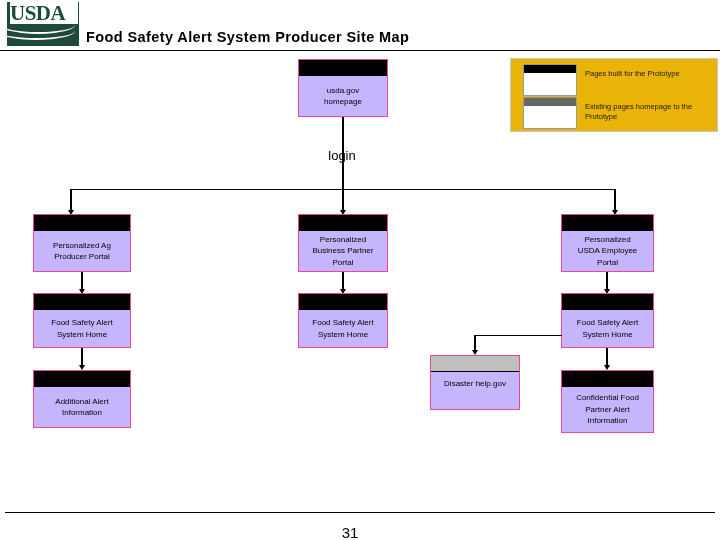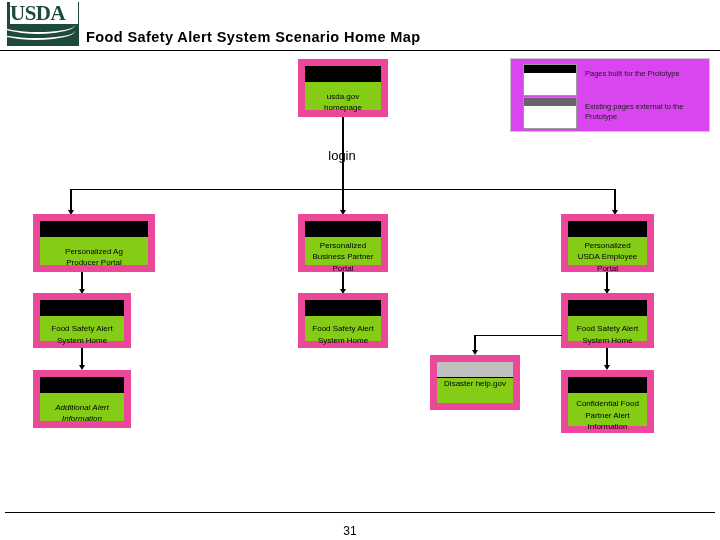--- a/index.html
+++ b/index.html
@@ -88,23 +88,24 @@
   #legend-title {
     text-align: center;
     font-size: 11.5px;
     font-weight: bold;
     color: #000000;
     margin-bottom: 3px;
   }
   #legend-box {
     width: 198px;
     height: 72px;
-    background: #d946ef;
+    background: #eab308;
     border: 1px solid #c8c8c8;
     position: relative;
+    padding-left: 8px;
   }
   .legend-row {
     position: absolute;
     left: 0;
     width: 198px;
     height: 32px;
   }
   .legend-row.r0 { top: 5px; }
   .legend-row.r1 { top: 38px; }
   .legend-swatch {
@@ -131,22 +132,22 @@
   
   #sitemap {
     position: absolute;
     left: 0; top: 50px;
     width: 720px;
     height: 440px;
   }
 
   .node {
     position: absolute;
-    background: #84cc16;
-    border: 7px solid #ec4899;
+    background: #c4b5fd;
+    border: 1px solid #ec4899;
     box-sizing: border-box;
   }
   .node .node-bar {
     height: 16px;
     width: 100%;
     box-sizing: border-box;
   }
   .node.proto .node-bar { background: #000000; }
   .node.external .node-bar { background: #c0c0c0; border-bottom: 1px solid #000000; }
   .node .node-label {
@@ -155,20 +156,21 @@
     justify-content: center;
     text-align: center;
     font-size: 8px;
     line-height: 11.5px;
     color: #000000;
     padding: 0 3px;
     box-sizing: border-box;
   }
   .node.external .node-label {
     align-items: flex-start;
+    padding-top: 6px;
   }
 
   
   .vline {
     position: absolute;
     width: 2px;
     background: #000000;
   }
   .hline {
     position: absolute;
@@ -196,53 +198,53 @@
     left: 5px; top: 512px;
     width: 710px;
     height: 1px;
     background: #000000;
   }
   #page-number {
     position: absolute;
     left: 0; top: 524px;
     width: 700px;
     text-align: center;
-    font-size: 12px;
+    font-size: 15px;
     color: #000000;
   }
 </style>
 </head>
 <body>
 
 <div id="slide-header">
   <div id="usda-logo">
     <div class="logo-bg"></div>
     <div class="swoosh1"></div>
     <div class="swoosh2"></div>
     <div class="logo-word">USDA</div>
   </div>
-  <div id="slide-title">Food Safety Alert System Scenario Home Map</div>
+  <div id="slide-title">Food Safety Alert System Producer Site Map</div>
 </div>
 <div id="header-rule"></div>
 
 <div id="legend">
   <div id="legend-box">
 
     <div class="legend-row r0">
       <div class="legend-swatch">
         <div class="bar" style="background:#000000"></div>
       </div>
       <div class="legend-label">Pages built for the Prototype</div>
     </div>
 
     <div class="legend-row r1">
       <div class="legend-swatch">
         <div class="bar" style="background:#666666"></div>
       </div>
-      <div class="legend-label">Existing pages external to the Prototype</div>
+      <div class="legend-label">Existing pages homepage to the Prototype</div>
     </div>
 
   </div>
 </div>
 
 <div id="sitemap">
 
   <div class="node proto" style="left:298px; top:9px; width:90px; height:58px;">
     <div class="node-bar"></div>
     <div class="node-label" style="height:40px; white-space:pre-line;">usda.gov
@@ -254,21 +256,21 @@
 
   <div class="hline" style="left:70px; top:139px; width:546px;"></div>
 
   <div class="vline" style="left:70px; top:139px; height:22px;"></div>
   <div class="arrow-down" style="left:68px; top:160px;"></div>
   <div class="vline" style="left:342px; top:139px; height:22px;"></div>
   <div class="arrow-down" style="left:340px; top:160px;"></div>
   <div class="vline" style="left:614px; top:139px; height:22px;"></div>
   <div class="arrow-down" style="left:612px; top:160px;"></div>
 
-  <div class="node proto" style="left:33px; top:164px; width:122px; height:58px;">
+  <div class="node proto" style="left:33px; top:164px; width:98px; height:58px;">
     <div class="node-bar"></div>
     <div class="node-label" style="height:40px; white-space:pre-line;">Personalized Ag
 Producer Portal</div>
   </div>
 
   <div class="node proto" style="left:298px; top:164px; width:90px; height:58px;">
     <div class="node-bar"></div>
     <div class="node-label" style="height:40px; white-space:pre-line;">Personalized
 Business Partner
 Portal</div>
@@ -306,21 +308,21 @@
     <div class="node-bar"></div>
     <div class="node-label" style="height:37px; white-space:pre-line;">Food Safety Alert
 System Home</div>
   </div>
 
   <div class="vline" style="left:81px; top:298px; height:18px;"></div>
   <div class="arrow-down" style="left:79px; top:315px;"></div>
 
   <div class="node proto" style="left:33px; top:320px; width:98px; height:58px;">
     <div class="node-bar"></div>
-    <div class="node-label" style="height:40px; white-space:pre-line;font-style:italic;">Additional Alert
+    <div class="node-label" style="height:40px; white-space:pre-line;">Additional Alert
 Information</div>
   </div>
 
   <div class="hline" style="left:474px; top:285px; width:88px;"></div>
   <div class="vline" style="left:474px; top:285px; height:16px;"></div>
   <div class="arrow-down" style="left:472px; top:300px;"></div>
 
   <div class="node external" style="left:430px; top:305px; width:90px; height:55px;">
     <div class="node-bar"></div>
     <div class="node-label" style="height:37px; white-space:pre-line;">Disaster help.gov</div>

